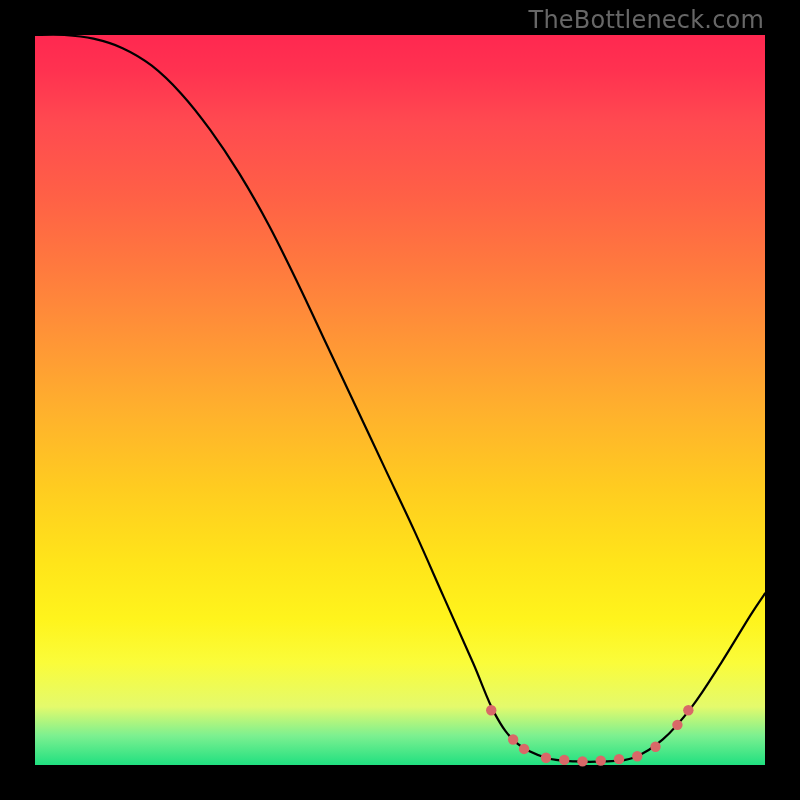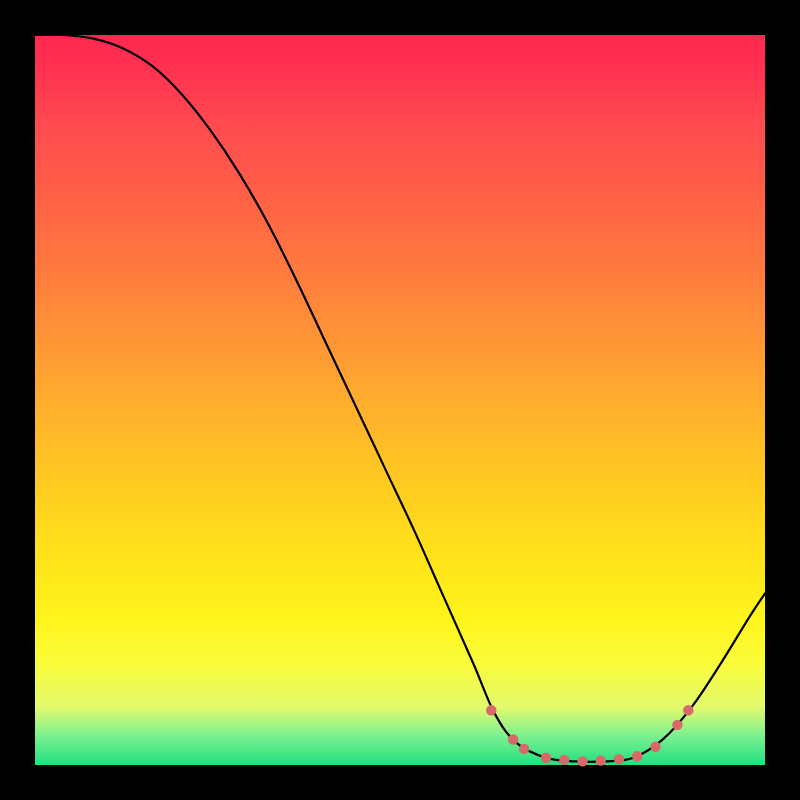--- a/index.html
+++ b/index.html
@@ -59,20 +59,21 @@
     stroke-linejoin: round;
   }
   .dot {
     fill: #d96868;
   }
 </style>
 </head>
 <body>
 
 <div class="canvas">
+  <div class="watermark">TheBottleneck.com</div>
   <div class="plot-area">
     <svg class="curve" viewBox="0 0 730 730">
       <path id="curve-path" class="curve-stroke" d="M 0.00 0.00 C 5.26 0.00, 18.69 -0.66, 29.20 0.00 C 39.71 0.66, 47.89 1.28, 58.40 3.65 C 68.91 6.02, 77.09 8.28, 87.60 13.14 C 98.11 18.00, 106.29 22.51, 116.80 30.66 C 127.31 38.81, 135.49 46.84, 146.00 58.40 C 156.51 69.96, 164.69 80.45, 175.20 94.90 C 185.71 109.35, 193.89 121.62, 204.40 138.70 C 214.91 155.78, 223.09 170.09, 233.60 189.80 C 244.11 209.51, 252.29 226.52, 262.80 248.20 C 273.31 269.88, 281.49 287.91, 292.00 310.25 C 302.51 332.59, 310.69 349.96, 321.20 372.30 C 331.71 394.64, 339.89 412.01, 350.40 434.35 C 360.91 456.69, 369.09 473.40, 379.60 496.40 C 390.11 519.39, 398.29 538.45, 408.80 562.10 C 419.31 585.75, 428.80 606.78, 438.00 627.80 C 447.20 648.82, 452.02 664.45, 459.90 678.90 C 467.78 693.35, 472.60 700.22, 481.80 708.10 C 491.00 715.98, 500.49 719.42, 511.00 722.70 C 521.51 725.99, 529.69 725.69, 540.20 726.35 C 550.71 727.01, 558.89 727.01, 569.40 726.35 C 579.91 725.69, 588.09 726.64, 598.60 722.70 C 609.11 718.76, 617.29 713.65, 627.80 704.45 C 638.31 695.25, 646.49 685.40, 657.00 671.60 C 667.51 657.80, 675.69 644.22, 686.20 627.80 C 696.71 611.38, 707.52 592.83, 715.40 580.35 C 723.28 567.87, 727.37 562.39, 730.00 558.45"></path>
       <g id="dots">
           <circle cx="456.25" cy="675.25" r="5.2" class="dot"></circle>
           <circle cx="478.15" cy="704.45" r="5.2" class="dot"></circle>
           <circle cx="489.10" cy="713.94" r="5.2" class="dot"></circle>
           <circle cx="511.00" cy="722.70" r="5.2" class="dot"></circle>
           <circle cx="529.25" cy="724.89" r="5.2" class="dot"></circle>
           <circle cx="547.50" cy="726.35" r="5.2" class="dot"></circle>

